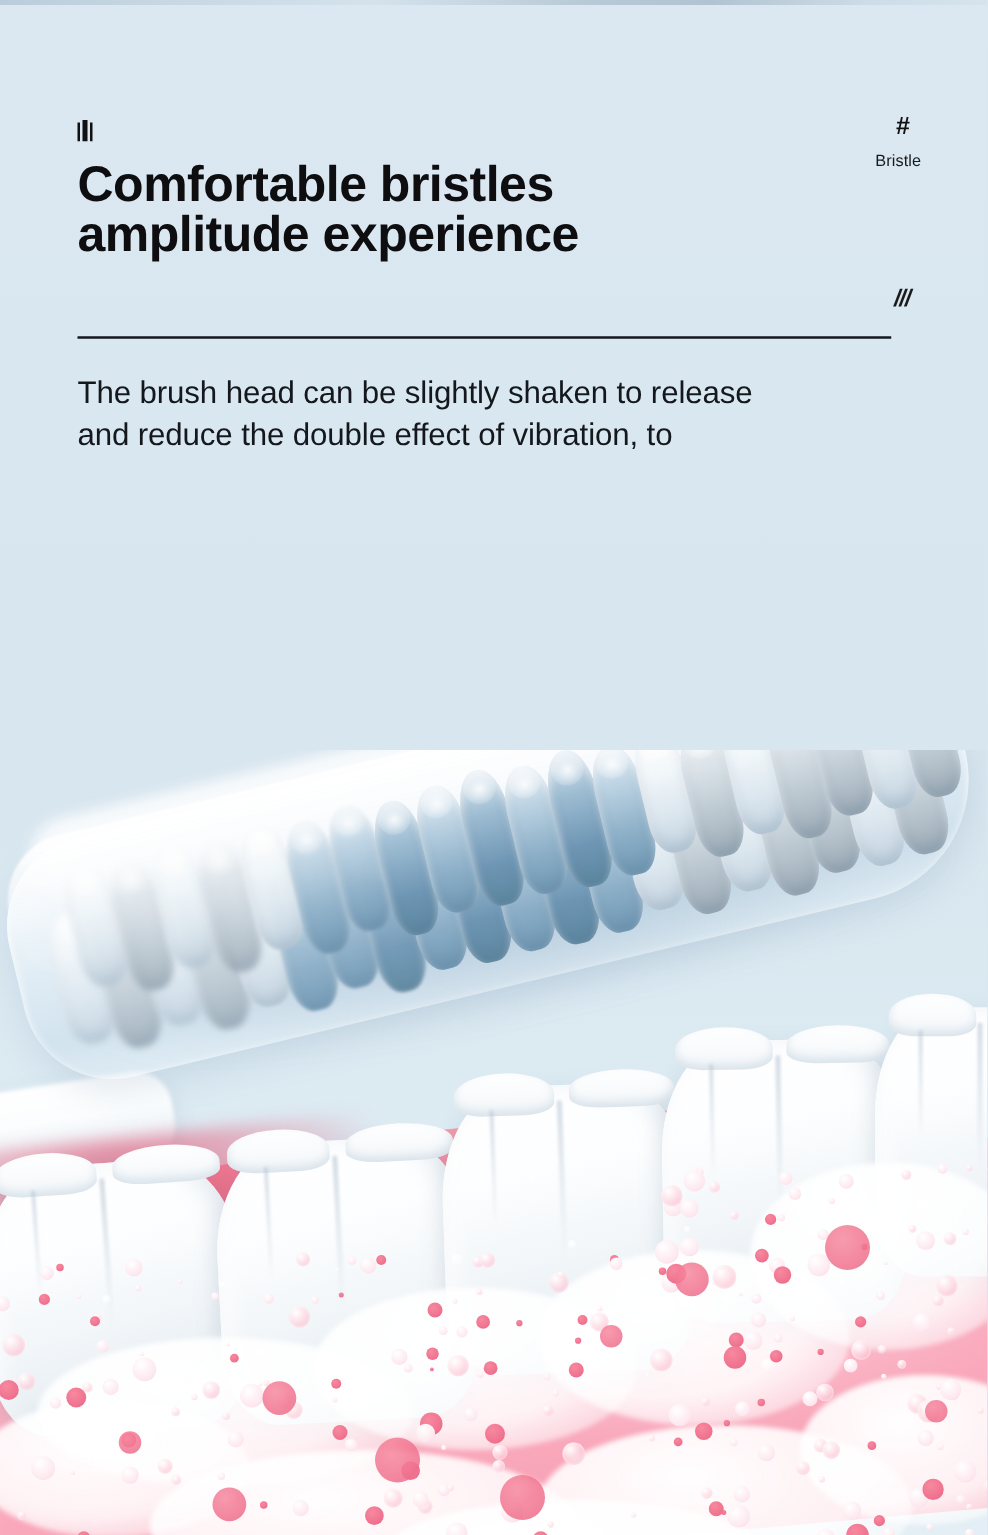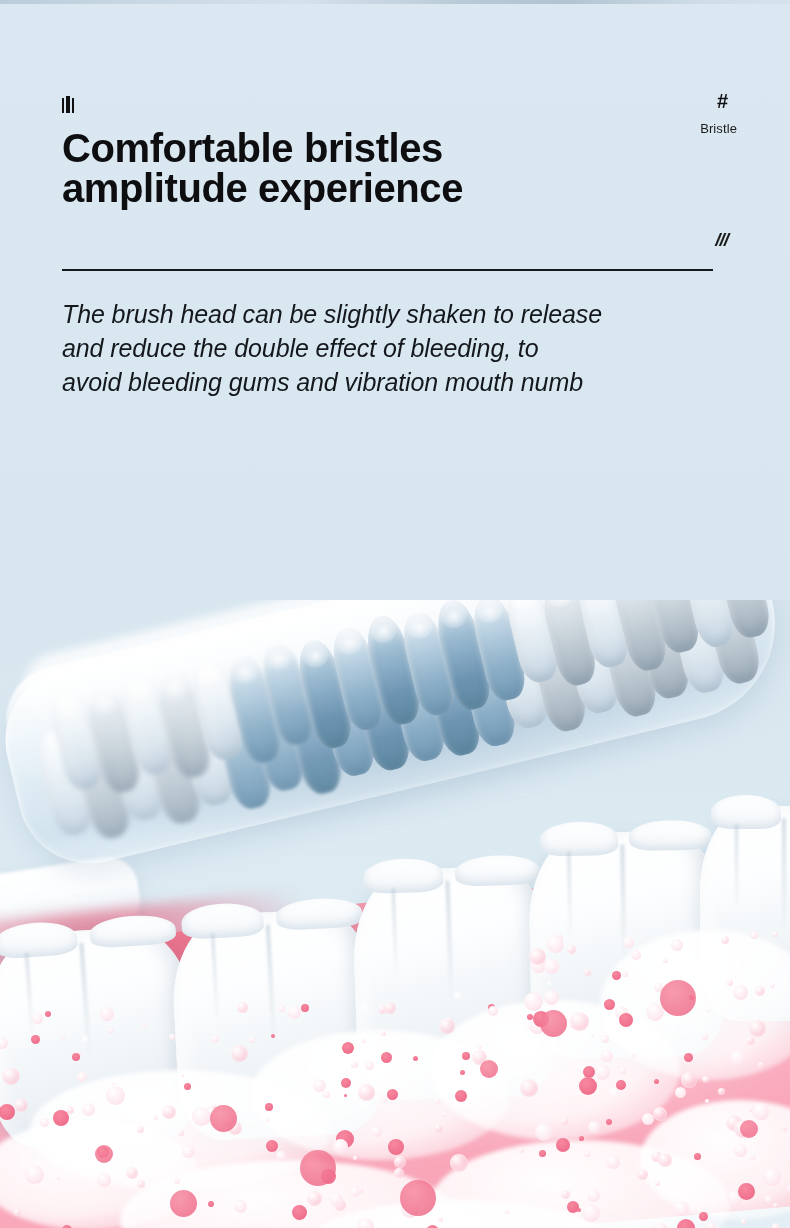--- a/index.html
+++ b/index.html
@@ -60,21 +60,21 @@
   .divider {
     position:absolute; left:62px; top:269px;
     width:651px; height:2px; background:#15191e;
   }
 
   .body-copy {
     position:absolute; left:62px; top:297px; width:712px;
     font-size:25px; font-weight:400; color:#14181d;
     line-height:1.36; letter-spacing:-0.1px;
   }
-  .body-copy span { display:block;font-style:italic; }
+  .body-copy span { display:block; }
 
   
   .scene { position:absolute; left:0; top:600px; width:790px; height:628px; overflow:hidden; }
 
   
   .handle {
     position:absolute; left:-60px; top:268px; width:200px; height:74px;
     background:linear-gradient(180deg,#ffffff 0%, #fbfdfe 40%, #e7eff5 78%, #d6e3ec 100%);
     border-radius:6px 30px 30px 6px;
     transform:rotate(-9deg);
@@ -223,22 +223,21 @@
 
   <div class="headline">
     <span>Comfortable bristles</span>
     <span>amplitude experience</span>
   </div>
 
   <div class="divider"></div>
 
   <div class="body-copy">
     <span>The brush head can be slightly shaken to release</span>
-    <span>and reduce the double effect of bleeding, to</span>
-    <span>avoid bleeding gums and vibration mouth numb</span>
+    <span>and reduce the double effect of vibration, to</span>
   </div>
 
   <div class="scene">
 
     <div class="handle2"></div>
     <div class="handle"></div>
 
     <div class="head-wrap">
       <div class="head-plate"></div>
       <div class="head-rim"></div>

